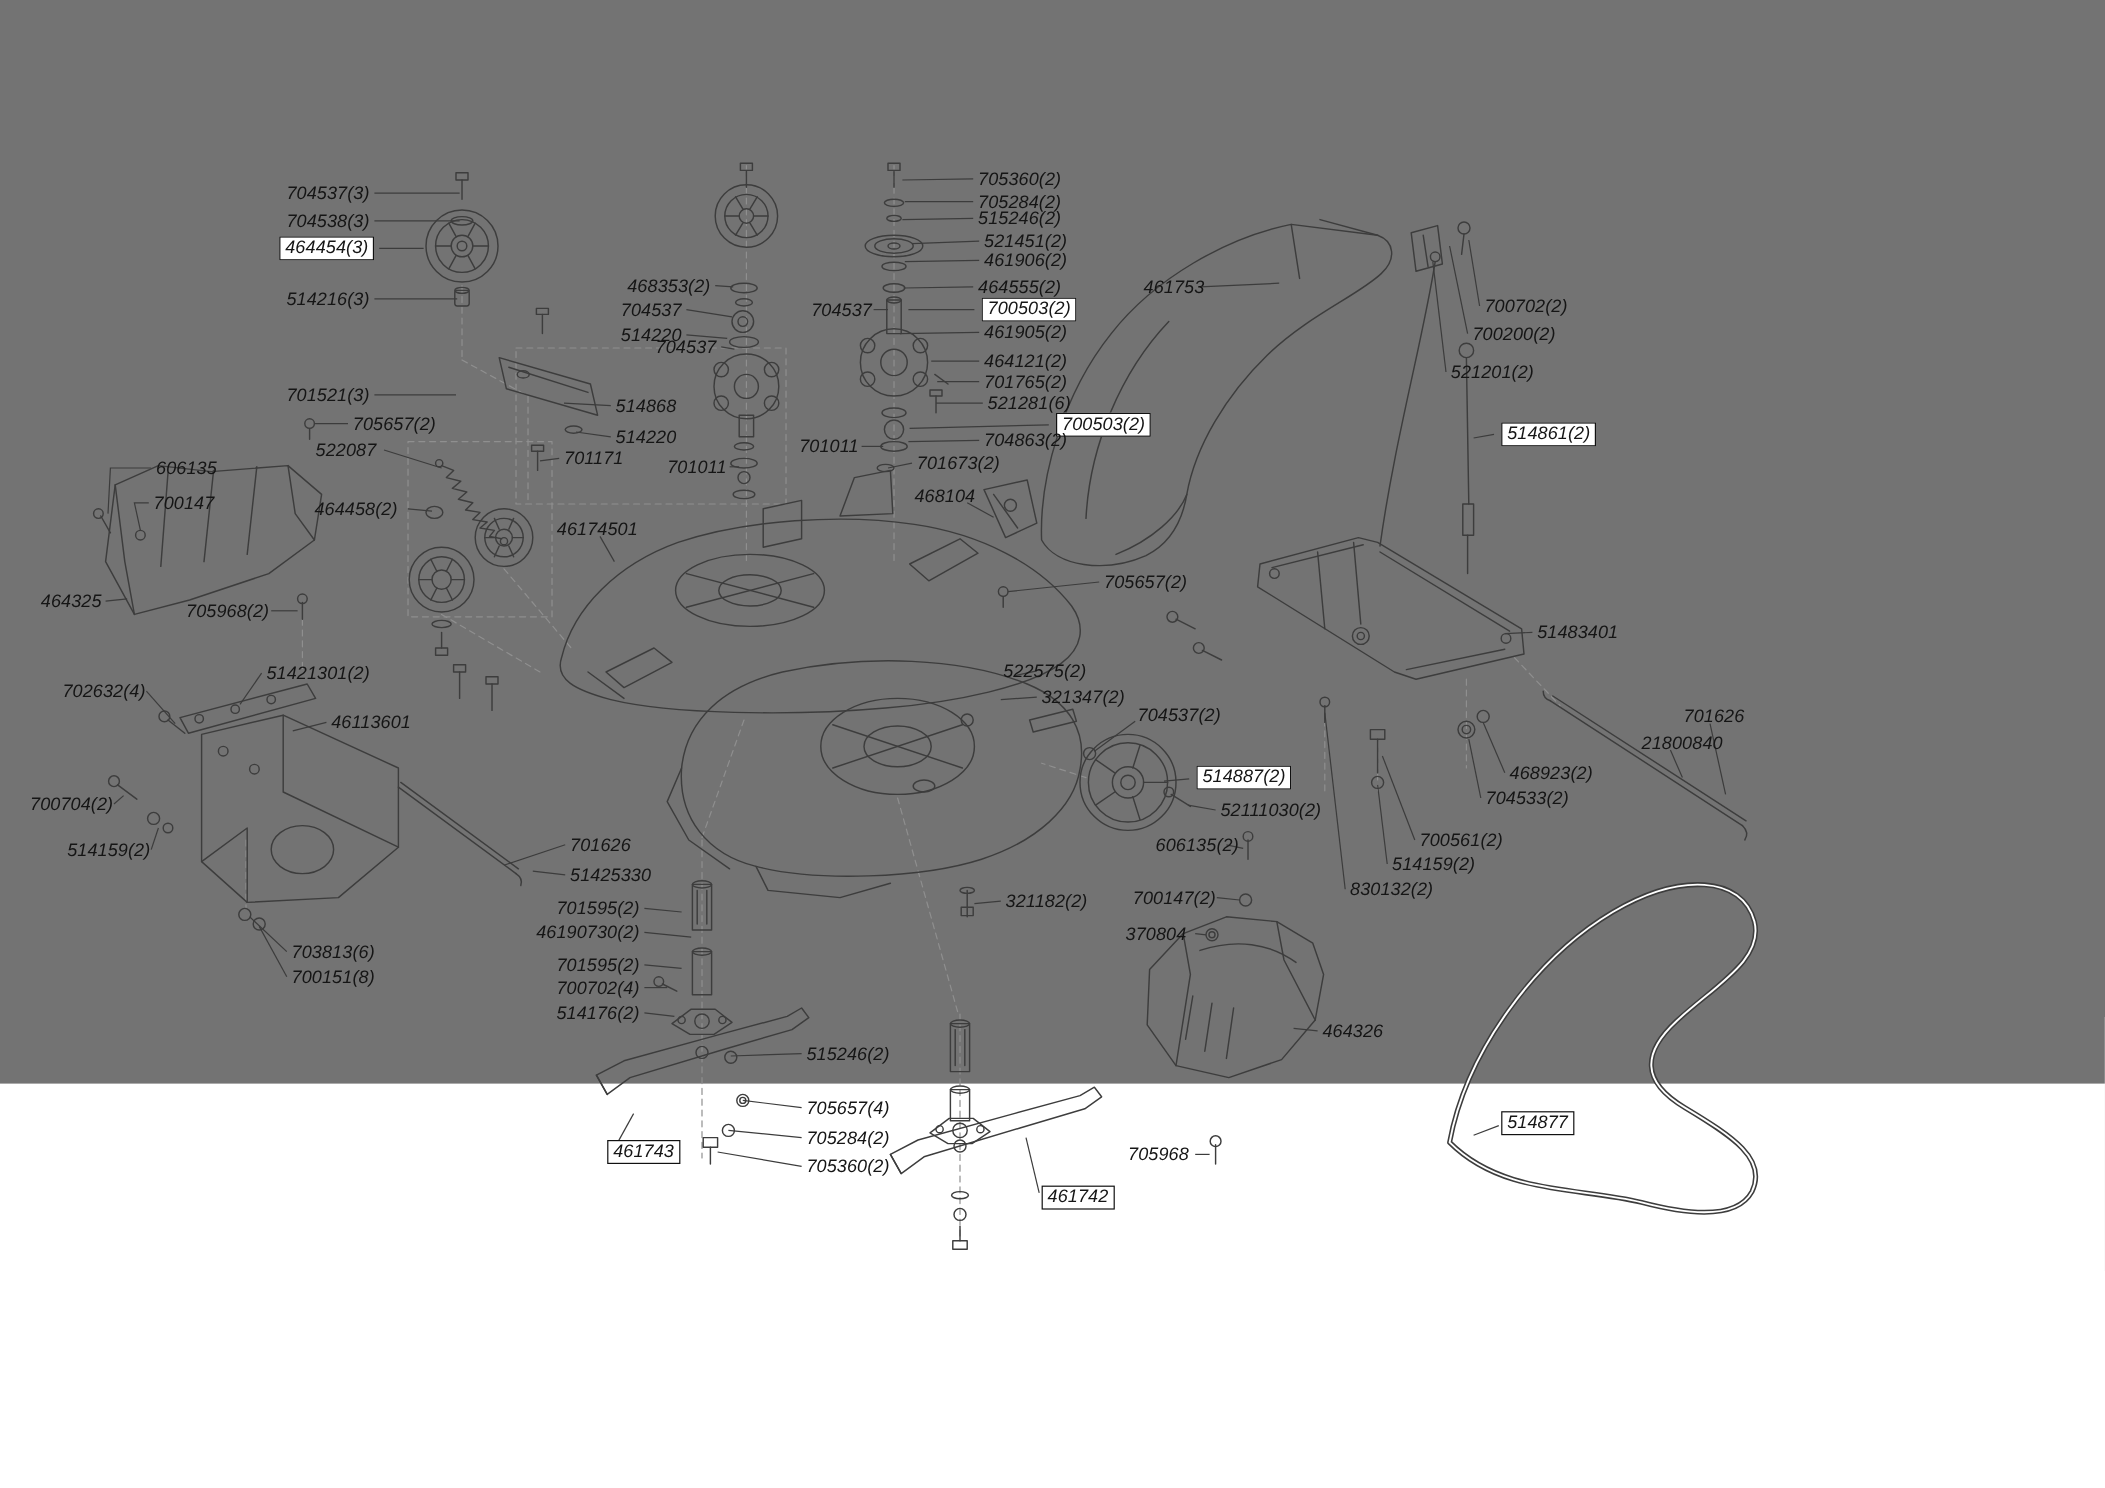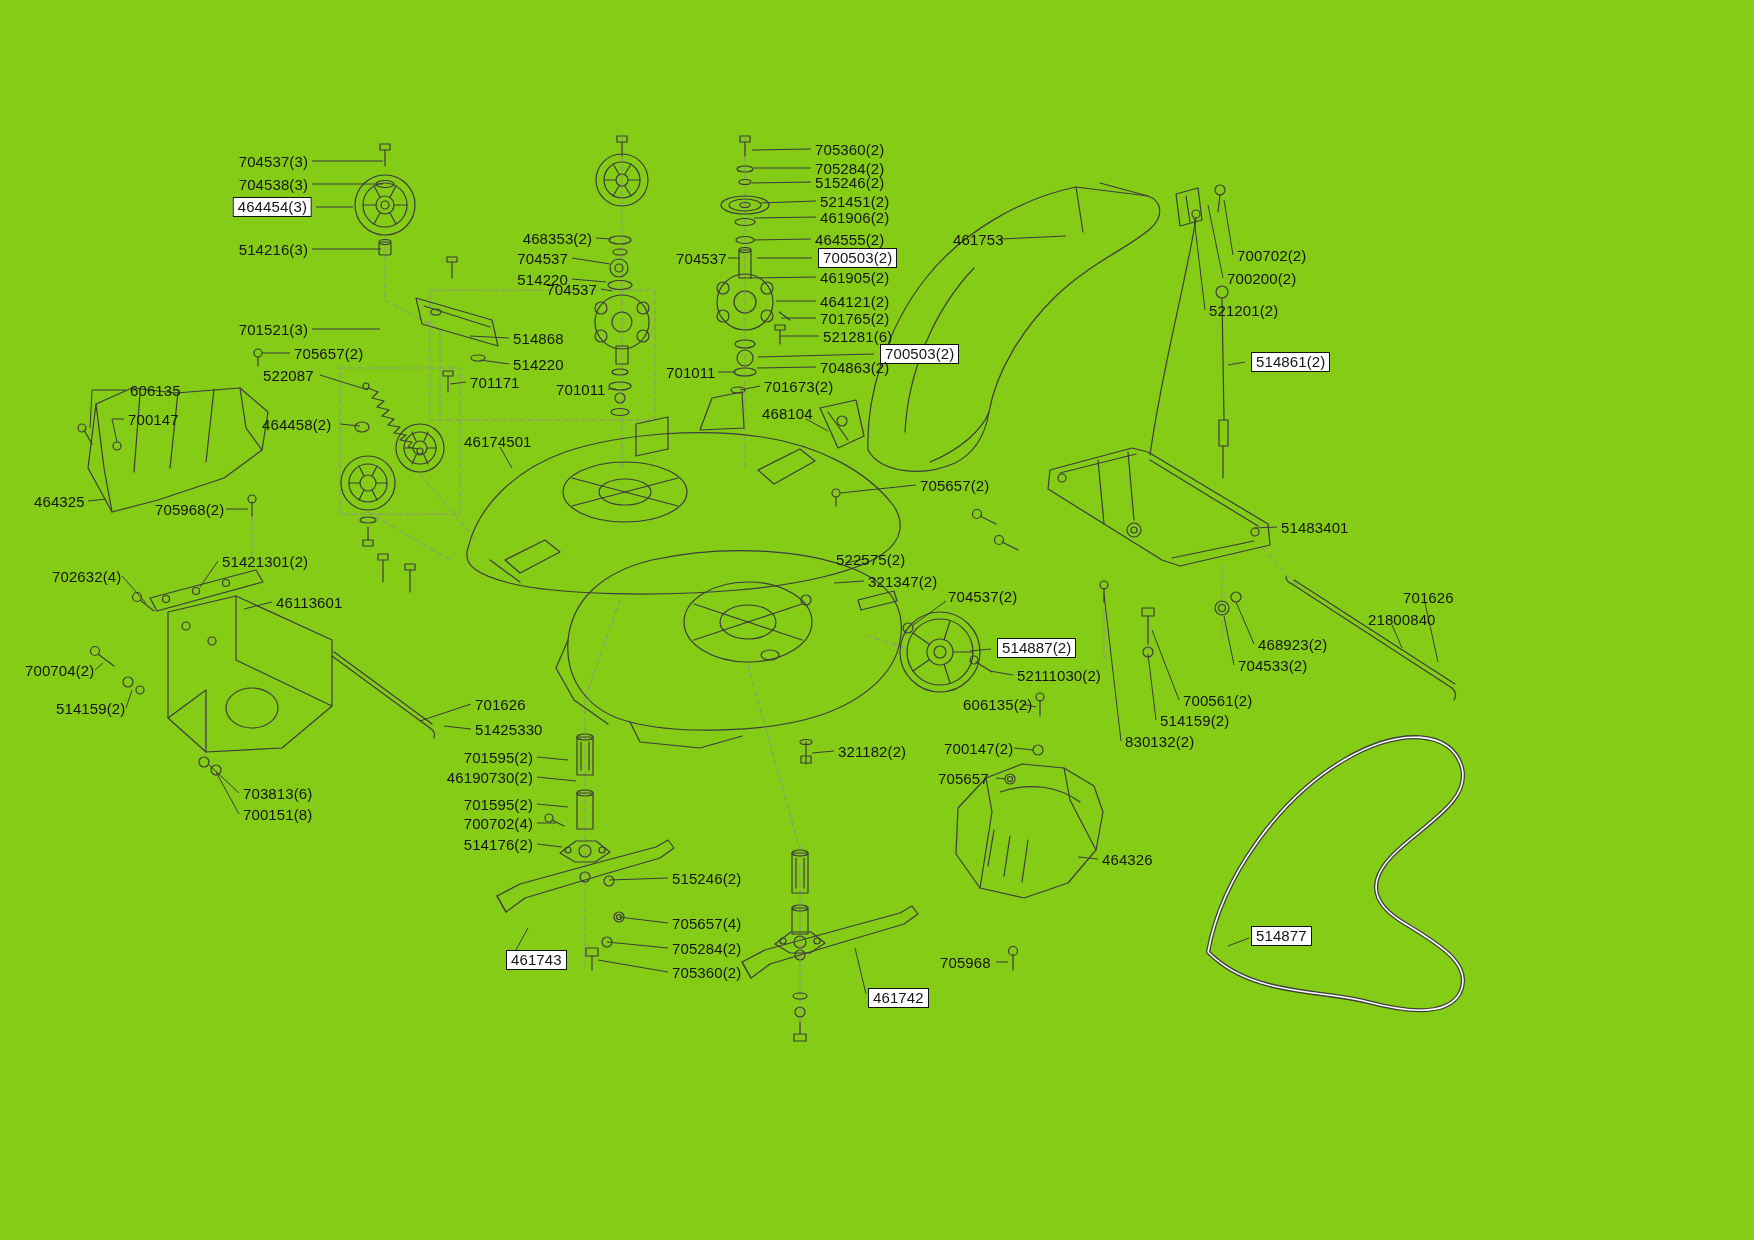--- a/index.html
+++ b/index.html
@@ -1,17 +1,17 @@
 <!DOCTYPE html>
 <html><head>
 <meta charset="utf-8">
 <style>
   html,body{margin:0;padding:0;background:#ffffff;}
   body{width:1754px;height:1240px;overflow:hidden;font-family:"Liberation Sans",sans-serif;}
-  .canvas{position:relative;width:1754px;height:1240px;background:#84cc16;}
+  .canvas{position:relative;width:1754px;height:903px;background:#737373;font-style:italic;}
   .layer{position:absolute;left:0;top:0;width:1754px;height:1240px;}
   svg.layer{pointer-events:none;}
   .part-label{position:absolute;font-size:15px;line-height:1.15;color:#151515;white-space:nowrap;letter-spacing:.1px;}
   .part-label.boxed{border:1.4px solid #111;padding:0 4px 1px;background:#fff;}
   .part-label.align-r{transform:translateX(-100%);}
   [data-name="leader-layer"] polyline{fill:none;stroke:#3c3c3c;stroke-width:1;}
 </style>
 </head>
 <body>
 
@@ -547,19 +547,19 @@
       <span class="part-label align-r" data-name="part-label" style="left: 533px; top: 836px; color: rgb(21, 21, 21);">514176(2)</span>
       <span class="part-label" data-name="part-label" style="left: 672px; top: 870px; color: rgb(21, 21, 21);">515246(2)</span>
       <span class="part-label" data-name="part-label" style="left: 672px; top: 915px; color: rgb(21, 21, 21);">705657(4)</span>
       <span class="part-label" data-name="part-label" style="left: 672px; top: 940px; color: rgb(21, 21, 21);">705284(2)</span>
       <span class="part-label" data-name="part-label" style="left: 672px; top: 964px; color: rgb(21, 21, 21);">705360(2)</span>
       <span class="part-label boxed" data-name="part-label" style="left: 458px; top: 950px; color: rgb(21, 21, 21); margin-left: 48px;">461743</span>
       <span class="part-label boxed" data-name="part-label" style="left: 868px; top: 988px; color: rgb(21, 21, 21);">461742</span>
       <span class="part-label" data-name="part-label" style="left: 838px; top: 743px; color: rgb(21, 21, 21);">321182(2)</span>
       <span class="part-label" data-name="part-label" style="left: 963px; top: 696px; color: rgb(21, 21, 21);">606135(2)</span>
       <span class="part-label" data-name="part-label" style="left: 944px; top: 740px; color: rgb(21, 21, 21);">700147(2)</span>
-      <span class="part-label" data-name="part-label" style="left: 938px; top: 770px; color: rgb(21, 21, 21);">705657</span>
+      <span class="part-label" data-name="part-label" style="left: 938px; top: 770px; color: rgb(21, 21, 21);">370804</span>
       <span class="part-label" data-name="part-label" style="left: 1102px; top: 851px; color: rgb(21, 21, 21);">464326</span>
       <span class="part-label" data-name="part-label" style="left: 940px; top: 954px; color: rgb(21, 21, 21);">705968</span>
       <span class="part-label boxed" data-name="part-label" style="left: 1251px; top: 926px; color: rgb(21, 21, 21);">514877</span>
     </div>
 
 </div>
 
 </body></html>

